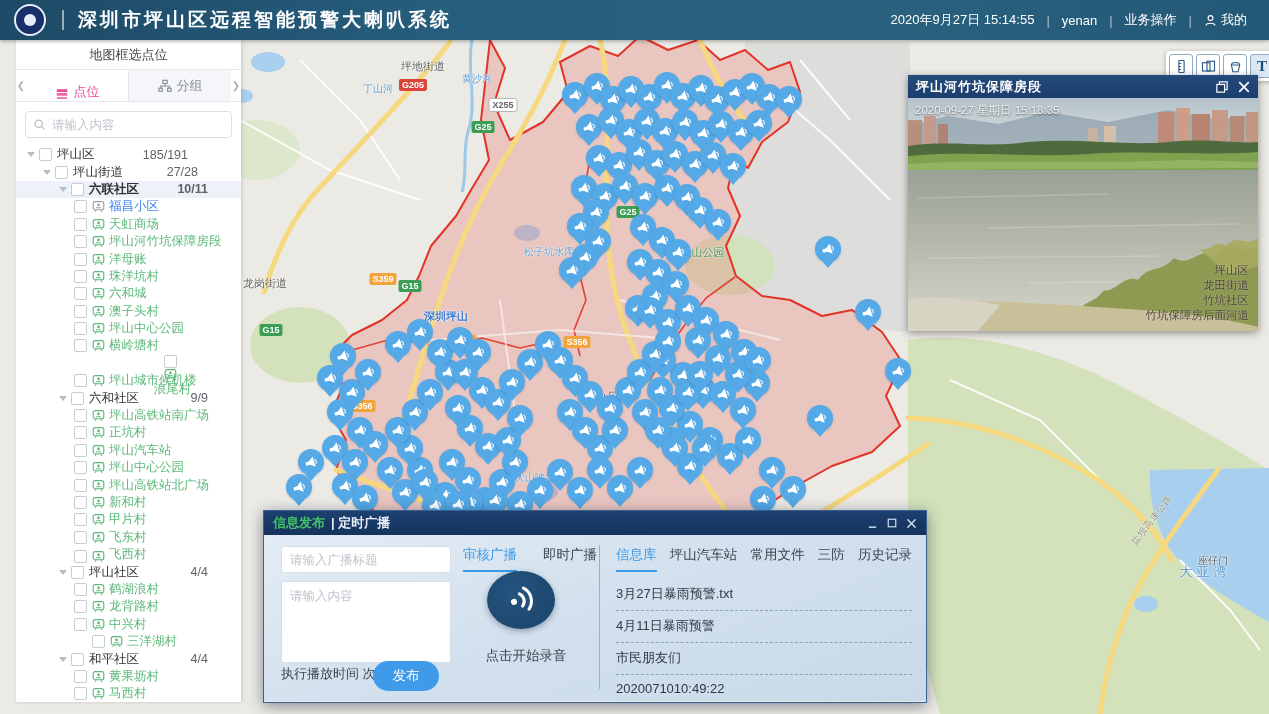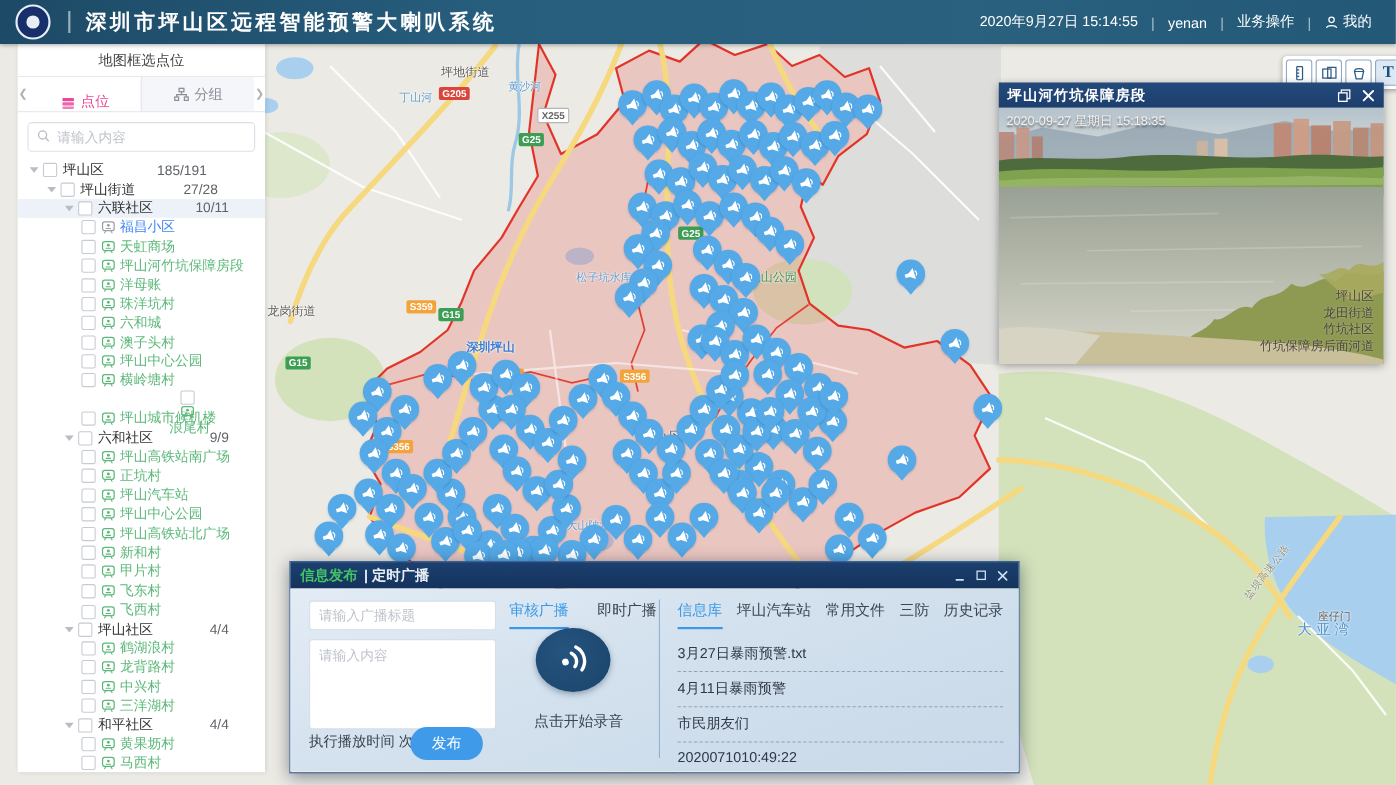--- a/index.html
+++ b/index.html
@@ -60,21 +60,21 @@
     cursor:pointer;color:#8a8f99;background:#f4f6f9;border-left:1px solid #e4e7ed;}
   .s-tab.active{background:#fff;color:#ec4899;border-left:none;align-items:flex-end;}
   .search-wrap{margin:9px 9px 6px 9px;position:relative;flex:0 0 auto;}
   .search-wrap input{width:100%;box-sizing:border-box;height:27px;border:1px solid #dcdfe6;border-radius:4px;
     padding:0 8px 0 26px;font-size:12.5px;color:#333;outline:none;}
   .search-wrap input::placeholder{color:#bfc4cc;}
   .search-icon{position:absolute;left:8px;top:6px;color:#b7bcc4;}
   .tree{flex:1;overflow:hidden;padding-top:2px;}
   .tree-row{height:17.4px;display:flex;align-items:center;position:relative;font-size:12.5px;
     color:#303133;cursor:pointer;white-space:nowrap;}
-  .tree-row.selected{background:#ecf2f8;}
+  .tree-row.selected{background:#ecf2f8;font-weight:bold;}
   .caret{width:10px;height:10px;margin-right:3px;display:inline-flex;align-items:center;justify-content:center;flex:0 0 auto;}
   .caret::before{content:"";border:4px solid transparent;border-top:5px solid #b8bcc4;margin-top:4px;}
   .cbx{width:11px;height:11px;border:1px solid #c6cad2;border-radius:2px;background:#fff;
     margin-right:5px;flex:0 0 auto;}
   .leaf-icon{display:inline-flex;margin-right:4px;color:#5cb87a;flex:0 0 auto;}
   .tree-row.leaf .t-label{color:#5cb87a;}
   .tree-row.offline .t-label{color:#3b82f6;}
   .tree-row.offline .leaf-icon{color:#9aa0a8;}
   .t-count{position:absolute;font-size:12.5px;color:#5f6368;}
   .collapse-handle{position:absolute;left:225px;top:355px;width:9px;height:42px;background:#fff;
@@ -1506,21 +1506,21 @@
         <span class="cbx"></span>
         <span class="leaf-icon">
           <svg width="13" height="13" viewBox="0 0 16 16">
             <rect x="1.5" y="2" width="13" height="10" rx="2.5" fill="none" stroke="currentColor" stroke-width="1.4"></rect>
             <circle cx="8" cy="6" r="1.6" fill="currentColor"></circle>
             <path d="M5.5 9.5 h5 M5 12.5 l-1.2 2 M11 12.5 l1.2 2" stroke="currentColor" stroke-width="1.2" stroke-linecap="round" fill="none"></path>
           </svg>
         </span>
         <span class="t-label">中兴村</span>
       </div>
-      <div class="tree-row leaf" style="padding-left: 58px;">
+      <div class="tree-row leaf" style="padding-left: 76px;">
         <span class="cbx"></span>
         <span class="leaf-icon">
           <svg width="13" height="13" viewBox="0 0 16 16">
             <rect x="1.5" y="2" width="13" height="10" rx="2.5" fill="none" stroke="currentColor" stroke-width="1.4"></rect>
             <circle cx="8" cy="6" r="1.6" fill="currentColor"></circle>
             <path d="M5.5 9.5 h5 M5 12.5 l-1.2 2 M11 12.5 l1.2 2" stroke="currentColor" stroke-width="1.2" stroke-linecap="round" fill="none"></path>
           </svg>
         </span>
         <span class="t-label">三洋湖村</span>
       </div>

